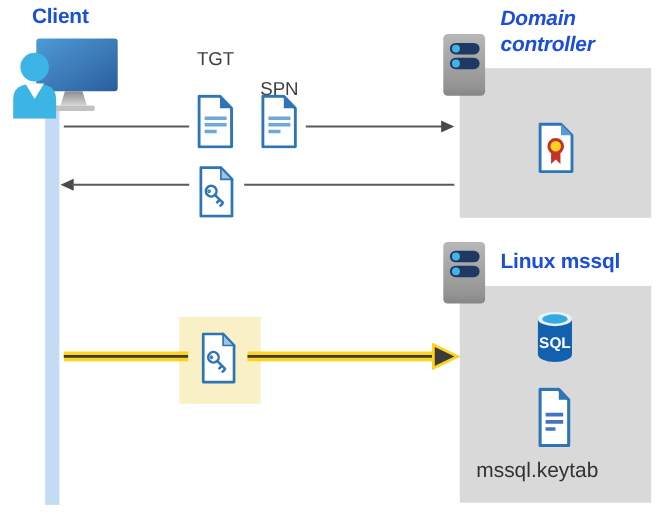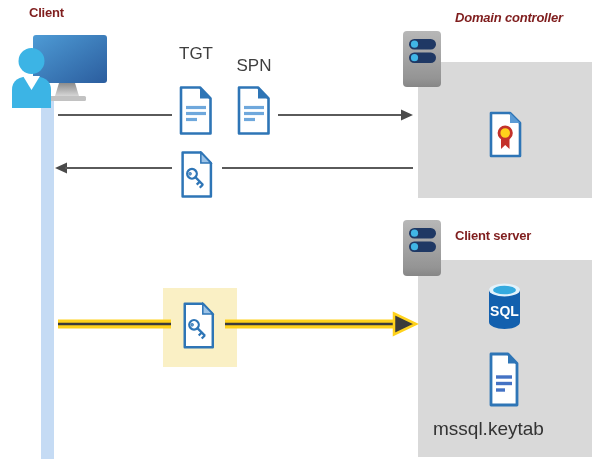--- a/index.html
+++ b/index.html
@@ -1,19 +1,19 @@
 <!DOCTYPE html>
 <html><head>
 <meta charset="utf-8">
 <style>
   html,body{margin:0;padding:0;background:#fff;}
   .stage{position:relative;width:600px;height:468px;background:#ffffff;
          font-family:"Liberation Sans",sans-serif;overflow:hidden;}
   .abs{position:absolute;}
-  .lbl-bold{font-weight:700;font-size:13px;color:#7f1d1d;letter-spacing:-0.2px;}
+  .lbl-bold{font-weight:700;font-size:19px;color:#1d4ed8;letter-spacing:-0.2px;}
   .lbl-ticket{font-size:17px;color:#3f3f3f;text-align:center;}
   .lbl-file{font-size:19px;color:#333;text-align:left;}
   .gray-box{background:#D9D9D9;}
   .hl-square{background:#FAF0C5;}
   .timeline{background:#C5DBF4;}
   svg{display:block;}
 </style>
 </head>
 <body>
 
@@ -39,23 +39,23 @@
 
   <div class="abs timeline" style="left:41px;top:96px;width:13px;height:363px;"></div>
 
   <div class="abs gray-box" style="left:418px;top:62px;width:174px;height:136px;"></div>
   <div class="abs gray-box" style="left:418px;top:260px;width:174px;height:197px;"></div>
 
   <div class="abs hl-square" style="left:163px;top:288px;width:74px;height:79px;"></div>
 
   <div class="abs lbl-bold" style="left:29px;top:5px;">Client</div>
   <div class="abs lbl-bold" style="left:455px;top:6px;width:118px;line-height:23px;font-style:italic;">Domain controller</div>
-  <div class="abs lbl-bold" style="left:455px;top:228px;width:140px;">Client server</div>
+  <div class="abs lbl-bold" style="left:455px;top:228px;width:140px;">Linux mssql</div>
   <div class="abs lbl-ticket" style="left:176px;top:44px;width:40px;">TGT</div>
-  <div class="abs lbl-ticket" style="left:234px;top:56px;width:40px;">SPN</div>
+  <div class="abs lbl-ticket" style="left:234px;top:71px;width:40px;">SPN</div>
   <div class="abs lbl-file" style="left:433px;top:418px;width:140px;">mssql.keytab</div>
 
   <svg class="abs" style="left:54px;top:105px;" width="364" height="20" viewBox="0 0 364 20">
     <line x1="4" y1="10" x2="118" y2="10" stroke="#5A5A5A" stroke-width="1.8"></line>
     <line x1="224" y1="10" x2="348" y2="10" stroke="#5A5A5A" stroke-width="1.8"></line>
     <polygon points="347,4.5 359,10 347,15.5" fill="#4A4A4A"></polygon>
   </svg>
 
   <svg class="abs" style="left:50px;top:158px;" width="364" height="20" viewBox="0 0 364 20">
     <polygon points="17,4.5 5,10 17,15.5" fill="#4A4A4A"></polygon>

